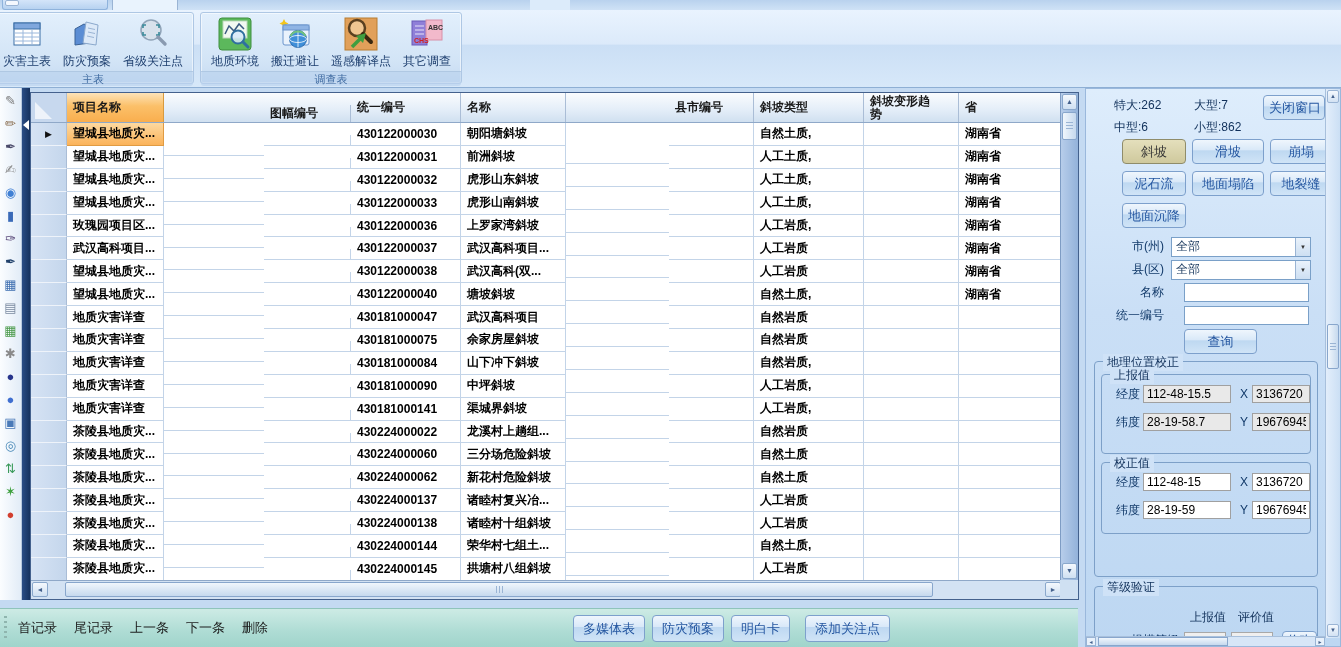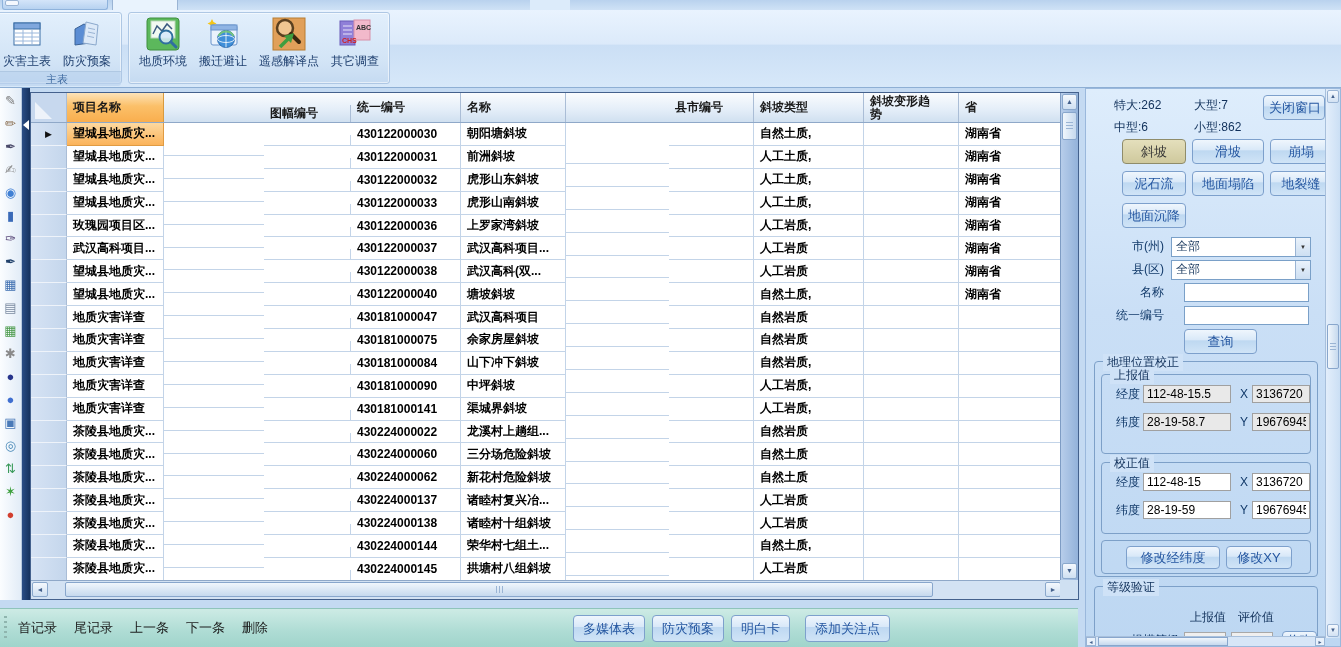--- a/index.html
+++ b/index.html
@@ -211,20 +211,28 @@
       <div class="ritem">
         <svg class="ricon" viewBox="0 0 36 36">
           <path d="M6 13 L15 8 L21 11 L21 27 L6 29 Z" fill="#5b8dd4" stroke="#3a6296"></path>
           <path d="M17 6 L29 9 L27 29 L14 27 Z" fill="#dce9f8" stroke="#8aa8cc"></path>
           <line x1="19" y1="12" x2="26" y2="13.5" stroke="#9ab4d4"></line>
             <line x1="19" y1="16" x2="26" y2="17.5" stroke="#9ab4d4"></line>
           <line x1="18" y1="20" x2="25" y2="21.5" stroke="#9ab4d4"></line>
         </svg>
         <span class="rlabel">防灾预案</span>
       </div>
+      <div class="ritem">
+        <svg class="ricon" viewBox="0 0 36 36">
+          <circle cx="16" cy="14" r="10" fill="#d8e2ec" stroke="#90a4b8" stroke-width="1.5"></circle>
+          <path d="M11 9 h-3 v3 M21 9 h3 v3 M11 19 h-3 v-3 M21 19 h3 v-3" fill="none" stroke="#3a8a9a" stroke-width="1.6"></path>
+          <line x1="23" y1="21" x2="30" y2="28" stroke="#8a9ab0" stroke-width="3.4" stroke-linecap="round"></line>
+        </svg>
+        <span class="rlabel">省级关注点</span>
+      </div>
     </div>
     <div class="rcaption">主表</div>
   </div>
 
   <div class="rgroup g2">
     <div class="ritems">
       <div class="ritem">
         <svg class="ricon" viewBox="0 0 36 36">
           <rect x="2" y="2" width="32" height="32" rx="3" fill="#5cb85c" stroke="#3f8f3f"></rect>
           <rect x="6" y="5" width="24" height="17" fill="#f2f9f2" stroke="#bcd9bc"></rect>
@@ -262,20 +270,21 @@
           <line x1="6" y1="10" x2="15" y2="10" stroke="#e8e4f8"></line>
             <line x1="6" y1="14" x2="15" y2="14" stroke="#e8e4f8"></line>
           <line x1="6" y1="18" x2="15" y2="18" stroke="#e8e4f8"></line>
           <rect x="17" y="4" width="16" height="20" fill="#f2b9cb" stroke="#d890a8"></rect>
           <text x="19" y="14" font-size="7" font-weight="bold" fill="#333333" font-family="sans-serif">ABC</text>
           <text x="5" y="27" font-size="7" font-weight="bold" fill="#d02020" font-family="sans-serif">CHS</text>
         </svg>
         <span class="rlabel">其它调查</span>
       </div>
     </div>
+    <div class="rcaption">调查表</div>
   </div>
 </div>
 
 <div class="sidebar">
 
 <span class="sicon" data-index="0" style="color:#7a7a7a" title="pencil-icon">✎</span>
     <span class="sicon" data-index="1" style="color:#8a6d4f" title="pencil2-icon">✏</span>
     <span class="sicon" data-index="2" style="color:#4a4a6a" title="pen-nib-icon">✒</span>
     <span class="sicon" data-index="3" style="color:#8a8a8a" title="writing-hand-icon">✍</span>
     <span class="sicon" data-index="4" style="color:#3f7fd4" title="globe-icon">◉</span>
@@ -725,24 +734,20 @@
         <input class="gxyinput" value="3136720" style="">
       </div>
       <div class="grow">
         <span class="glabel">纬度</span>
         <input class="ginput" value="28-19-59" style="">
         <span class="gxy">Y</span>
         <input class="gxyinput" value="19676945" style="">
       </div>
     </div>
 
-    <div class="bbox">
-      <div class="btn modbtn1">修改经纬度</div>
-      <div class="btn modbtn2">修改XY</div>
-    </div>
   </div>
 
   <div class="groupbox grade">
     <span class="gtitle">等级验证</span>
     <div class="gradehdr">
       <span>上报值</span>
       <span>评价值</span>
     </div>
     <div class="graderow">
       <span class="gradelabel">规模等级</span>

